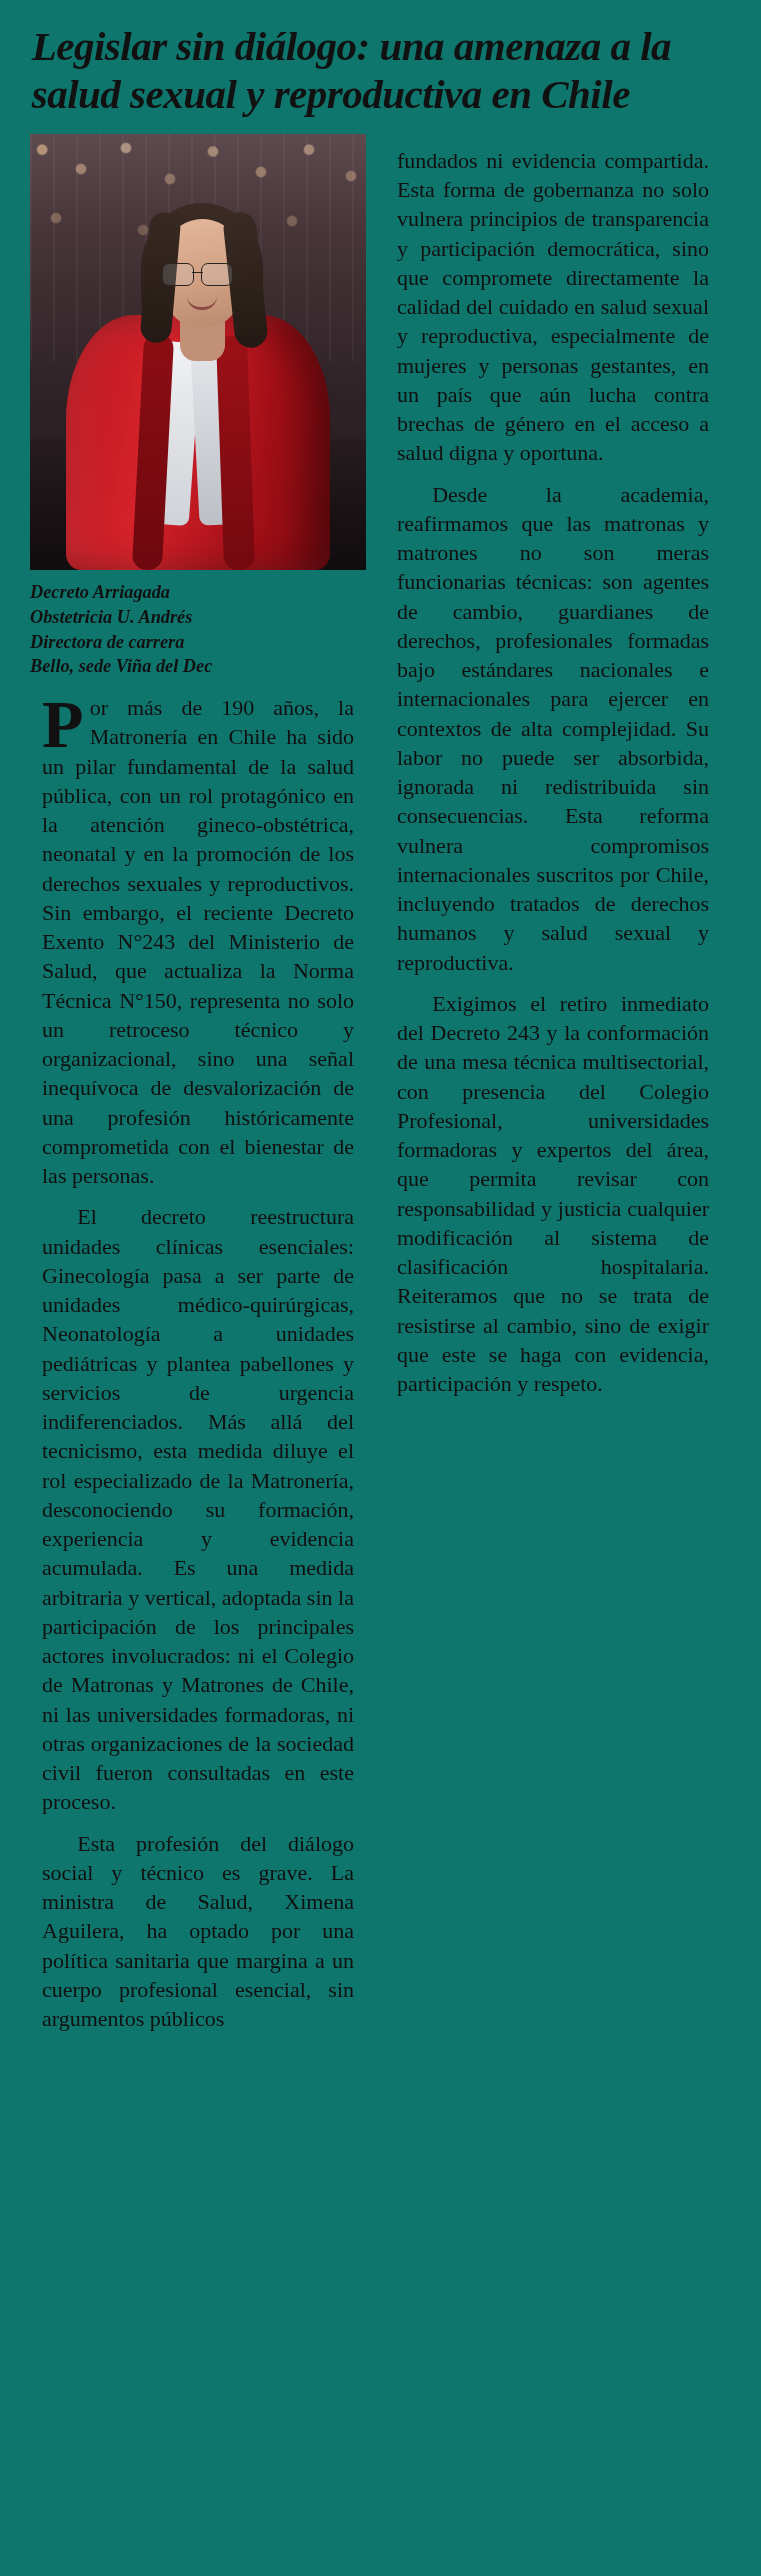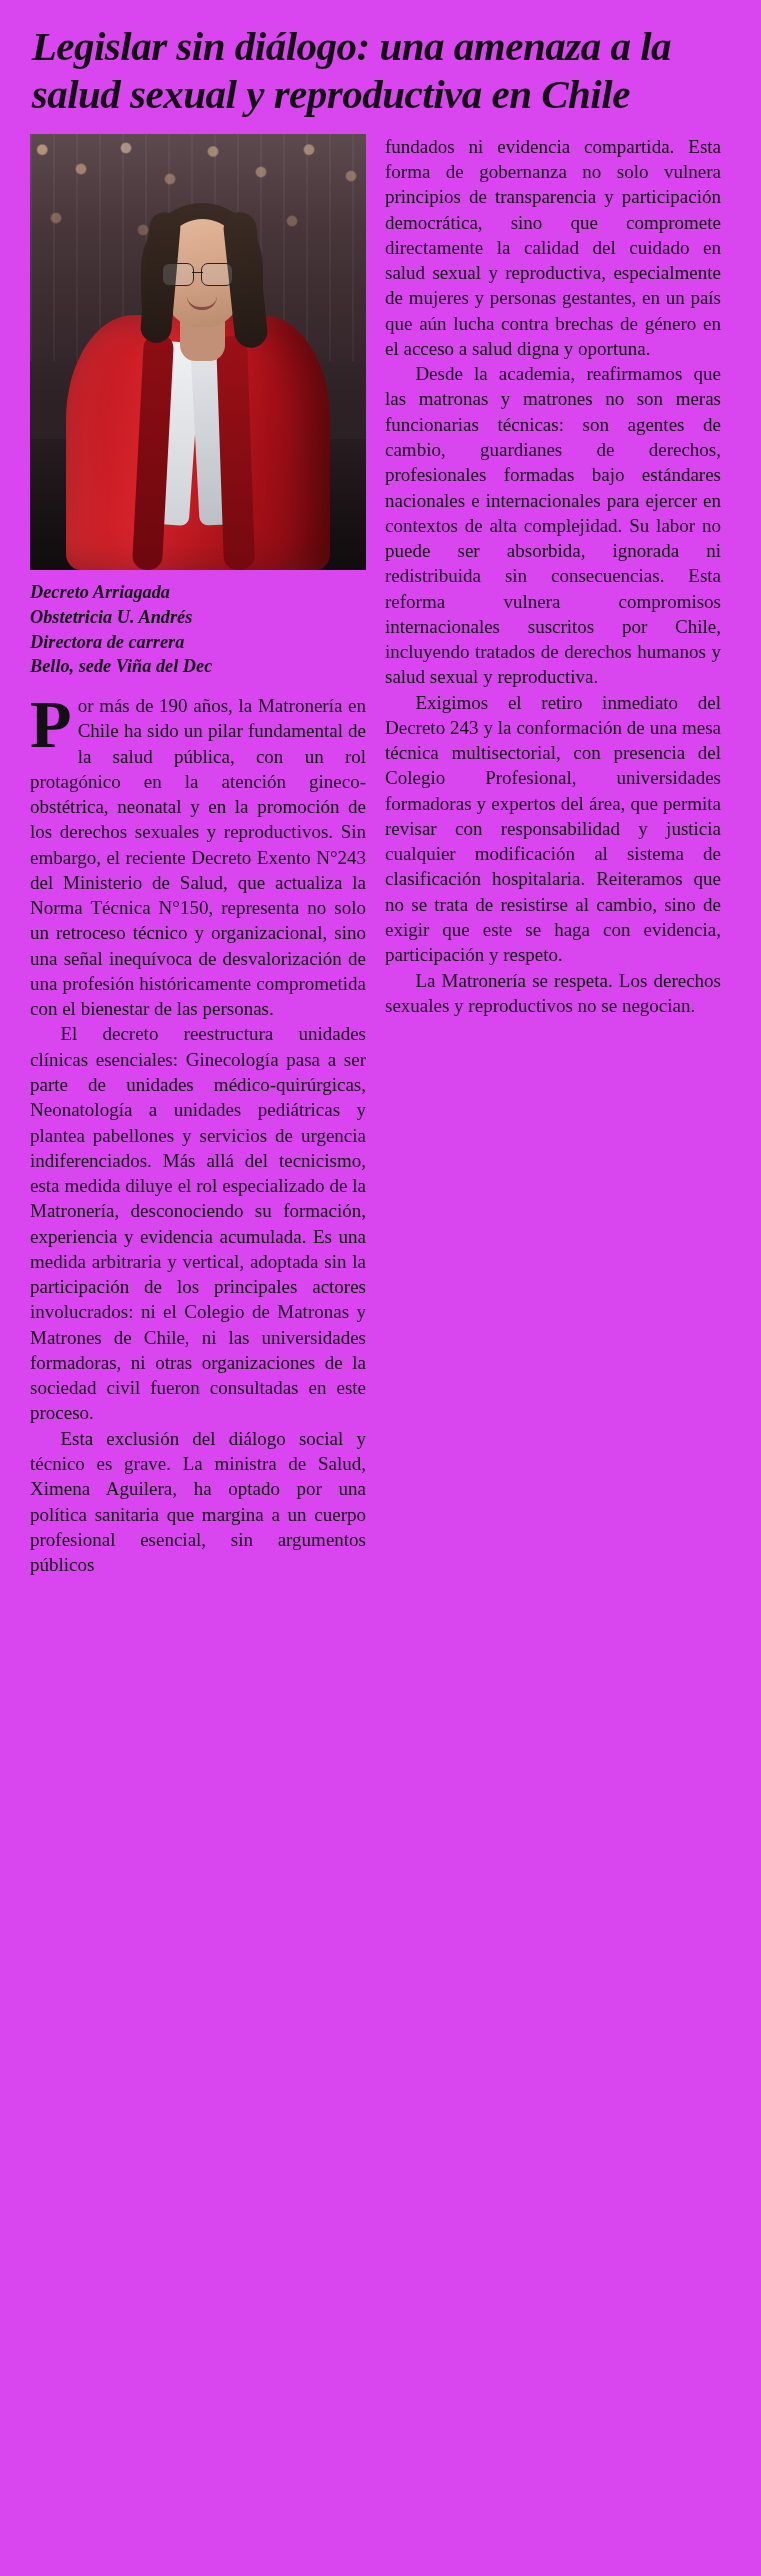--- a/index.html
+++ b/index.html
@@ -12,21 +12,21 @@
     min-height: 2576px;
     font-family: "Liberation Sans", sans-serif;
     color: #0d0d0d;
   }
   .page {
     width: 762px;
     min-height: 2576px;
     box-sizing: border-box;
     padding: 23px 30px 17.5px 30px;
     position: relative;
-    background: #d946ef;
+    background: #0f766e;
   }
   .headline {
     font-family: "Liberation Serif", serif;
     font-weight: bold;
     font-style: italic;
     font-size: 41px;
     line-height: 1.16;
     letter-spacing: -0.5px;
     color: #111111;
     margin: 0 0 15.7px 0;
@@ -194,23 +194,23 @@
   .caption {
     font-family: "Liberation Serif", serif;
     font-weight: bold;
     font-style: italic;
     font-size: 18.3px;
     line-height: 1.35;
     color: #111111;
     margin: 8.7px 0 14px 0;
   }
   .body-col p {
-    margin: 0;
-    font-family: "Liberation Serif", serif;
-    font-size: 19px;
+    margin: 12px;
+    font-family: "Liberation Serif", serif;
+    font-size: 22px;
     line-height: 1.33;
     text-align: justify;
     text-justify: inter-word;
     hyphens: auto;
     color: #101010;
   }
   .body-col p + p {
     text-indent: 1.6em;
   }
   .dropcap-para {
@@ -263,25 +263,24 @@
 
       <div class="caption">
         <div>Decreto Arriagada</div>
         <div>Obstetricia U. Andrés</div>
         <div>Directora de carrera</div>
         <div>Bello, sede Viña del Dec</div>
       </div>
 
       <p class="dropcap-para">Por más de 190 años, la Matronería en Chile ha sido un pilar fundamental de la salud pública, con un rol protagónico en la atención gineco-obstétrica, neonatal y en la promoción de los derechos sexuales y reproductivos. Sin embargo, el reciente Decreto Exento N°243 del Ministerio de Salud, que actualiza la Norma Técnica N°150, representa no solo un retroceso técnico y organizacional, sino una señal inequívoca de desvalorización de una profesión históricamente comprometida con el bienestar de las personas.</p>
       <p>El decreto reestructura unidades clínicas esenciales: Ginecología pasa a ser parte de unidades médico-quirúrgicas, Neonatología a unidades pediátricas y plantea pabellones y servicios de urgencia indiferenciados. Más allá del tecnicismo, esta medida diluye el rol especializado de la Matronería, desconociendo su formación, experiencia y evidencia acumulada. Es una medida arbitraria y vertical, adoptada sin la participación de los principales actores involucrados: ni el Colegio de Matronas y Matrones de Chile, ni las universidades formadoras, ni otras organizaciones de la sociedad civil fueron consultadas en este proceso.</p>
-      <p>Esta exclusión del diálogo social y técnico es grave. La ministra de Salud, Ximena Aguilera, ha optado por una política sanitaria que margina a un cuerpo profesional esencial, sin argumentos públicos</p>
+      <p>Esta profesión del diálogo social y técnico es grave. La ministra de Salud, Ximena Aguilera, ha optado por una política sanitaria que margina a un cuerpo profesional esencial, sin argumentos públicos</p>
     </div>
 
     <div class="col body-col">
       <p>fundados ni evidencia compartida. Esta forma de gobernanza no solo vulnera principios de transparencia y participación democrática, sino que compromete directamente la calidad del cuidado en salud sexual y reproductiva, especialmente de mujeres y personas gestantes, en un país que aún lucha contra brechas de género en el acceso a salud digna y oportuna.</p>
       <p>Desde la academia, reafirmamos que las matronas y matrones no son meras funcionarias técnicas: son agentes de cambio, guardianes de derechos, profesionales formadas bajo estándares nacionales e internacionales para ejercer en contextos de alta complejidad. Su labor no puede ser absorbida, ignorada ni redistribuida sin consecuencias. Esta reforma vulnera compromisos internacionales suscritos por Chile, incluyendo tratados de derechos humanos y salud sexual y reproductiva.</p>
       <p>Exigimos el retiro inmediato del Decreto 243 y la conformación de una mesa técnica multisectorial, con presencia del Colegio Profesional, universidades formadoras y expertos del área, que permita revisar con responsabilidad y justicia cualquier modificación al sistema de clasificación hospitalaria. Reiteramos que no se trata de resistirse al cambio, sino de exigir que este se haga con evidencia, participación y respeto.</p>
-      <p>La Matronería se respeta. Los derechos sexuales y reproductivos no se negocian.</p>
     </div>
 
   </div>
 </div>
 
 
 </body></html>

